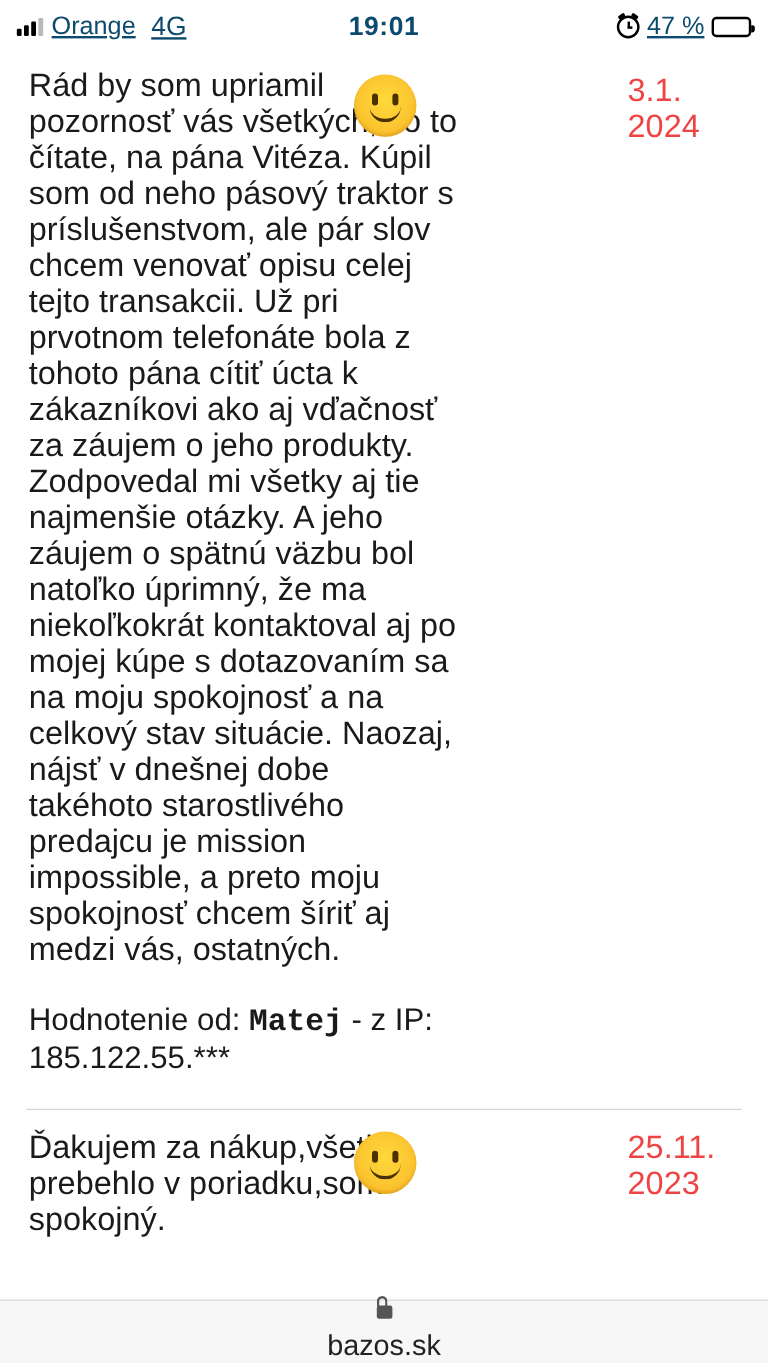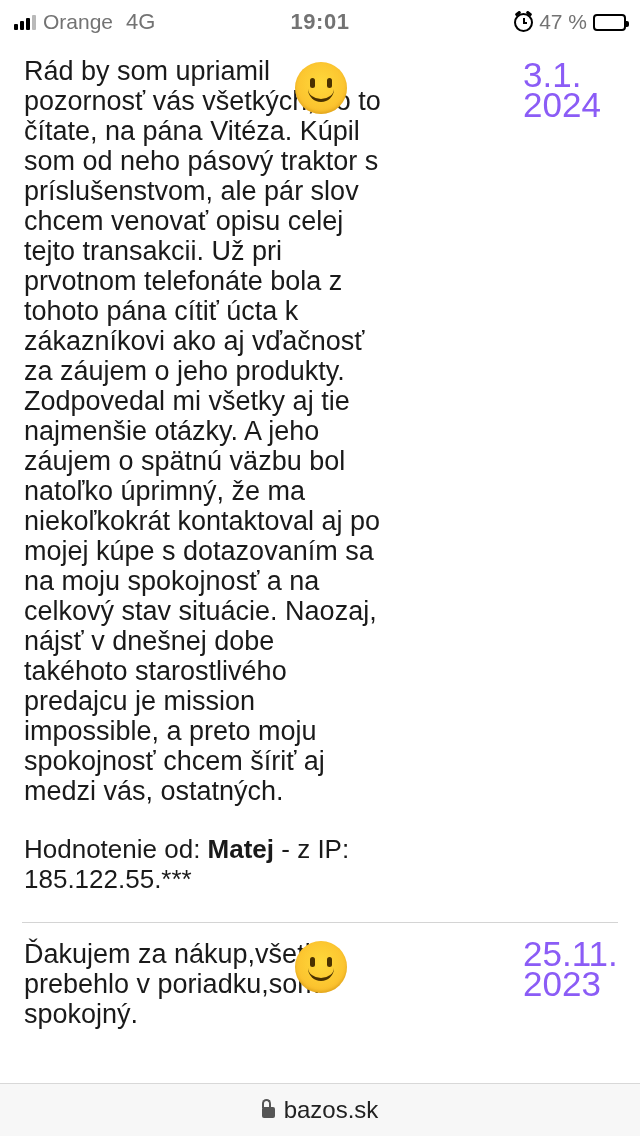--- a/index.html
+++ b/index.html
@@ -18,22 +18,23 @@
 
   
   .status-bar {
     height: 44px;
     display: flex;
     align-items: center;
     padding: 0 14px;
     box-sizing: border-box;
     font-size: 21px;
     font-weight: 500;
-    color: #737373;
-    position: relative;
+    color: #0c4a6e;
+    position: relative;
+    text-decoration: underline;
   }
   .status-left {
     display: flex;
     align-items: center;
     gap: 7px;
   }
   .signal-bars {
     display: flex;
     align-items: flex-end;
     gap: 2px;
@@ -172,63 +173,64 @@
     width: 26px;
     height: 13px;
     border-bottom: 3.2px solid #4a3100;
     border-radius: 0 0 26px 26px;
   }
   .date {
     position: absolute;
     right: 0;
     top: -2px;
     text-align: left;
-    font-size: 35px;
+    font-size: 27px;
     line-height: 30px;
-    color: #8b5cf6;
+    color: #ef4444;
     width: 95px;
   }
   .review-text {
     font-size: 27px;
     line-height: 30px;
     color: #1a1a1a;
     max-width: 360px;
     white-space: pre-line;
     margin-top: -62px;
   }
   .review-text.second {
     margin-top: -58px;
     max-width: 330px;
   }
   .meta {
     font-size: 26px;
     line-height: 30px;
     margin-top: 28px;
     max-width: 420px;
   }
-  .meta b { font-weight: 700; }
+  .meta b { font-weight: 700; font-family: Liberation Mono, monospace; }
   .divider {
     height: 1px;
     background: #d4d4d4;
     margin: 14px 22px 0 22px;
   }
 
   
   .browser-bar {
     position: absolute;
     left: 0; right: 0; bottom: 0;
     height: 52px;
     background: #f7f7f7;
     border-top: 1px solid #d8d8d8;
     display: flex;
     align-items: center;
     justify-content: center;
     gap: 9px;
     font-size: 24px;
     color: #222;
+    flex-direction: column;
   }
   .lock-icon {
     width: 13px;
     height: 11px;
     background: #555;
     border-radius: 2px;
     position: relative;
     margin-top: 4px;
   }
   .lock-icon::before {

